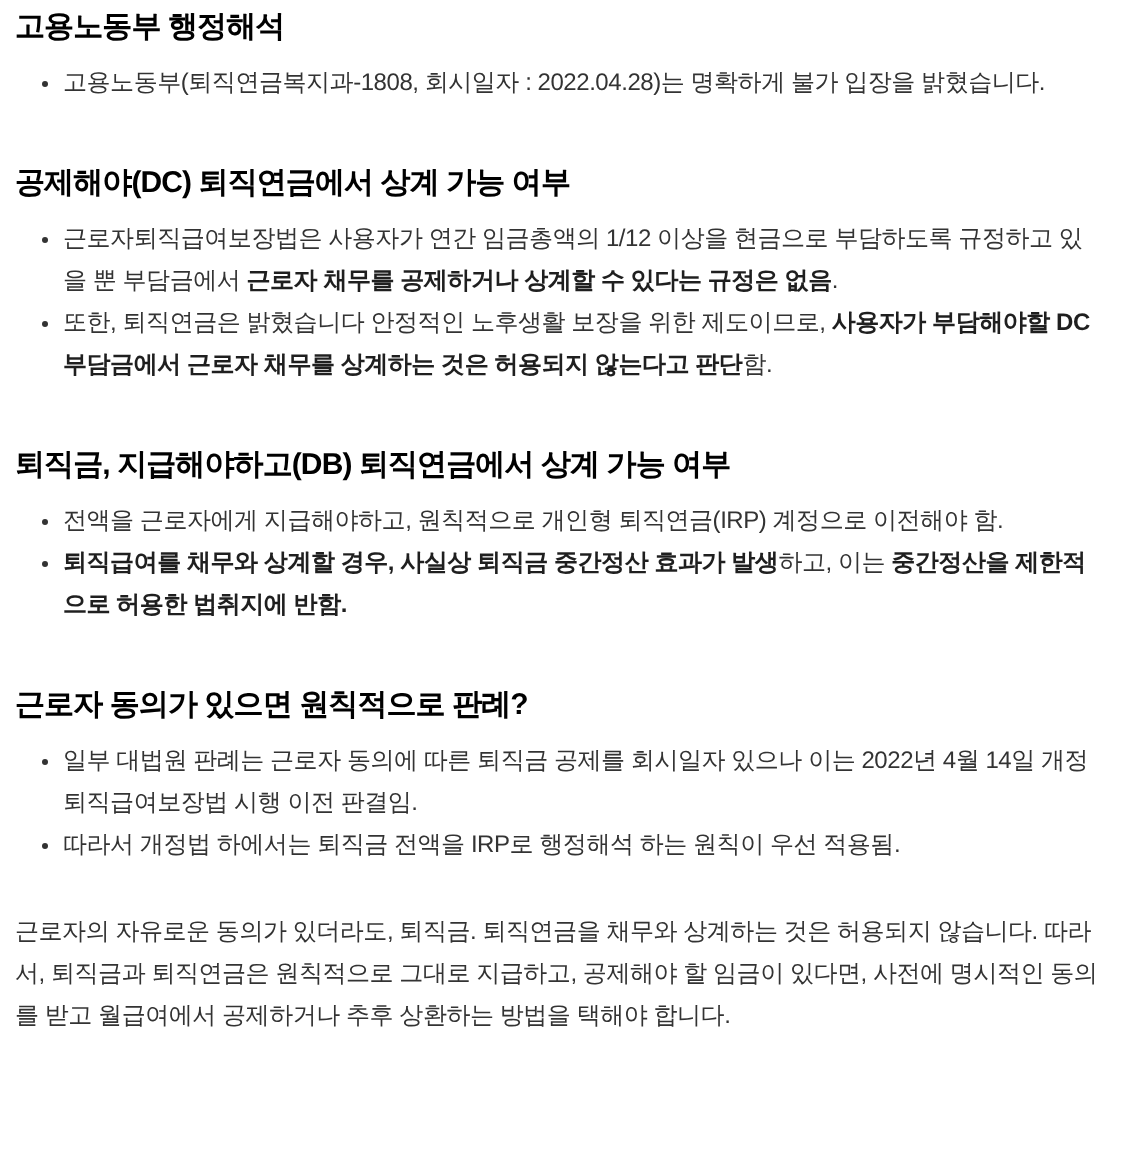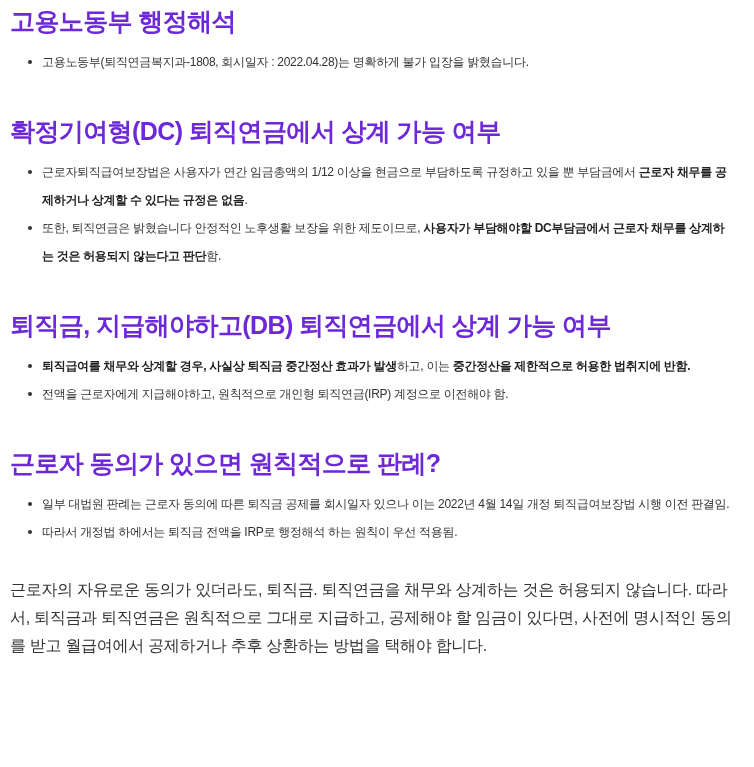--- a/index.html
+++ b/index.html
@@ -12,38 +12,38 @@
     color: #333333;
     -webkit-font-smoothing: antialiased;
   }
   .doc {
     width: 754px;
     box-sizing: border-box;
     padding: 4px 14px 20px 10px;
     background: #ffffff;
   }
   .section h2 {
-    font-size: 25px;
+    font-size: 20px;
     line-height: 1.2;
     font-weight: 700;
-    color: #6d28d9;
+    color: #000000;
     letter-spacing: -0.6px;
     margin: 40px 0 12px 0;
   }
   .section:first-child h2 {
     margin-top: 2px;
   }
   ul.bullets {
     list-style: none;
     margin: 0;
     padding: 0 4px 0 32px;
   }
   ul.bullets li {
     position: relative;
-    font-size: 12px;
+    font-size: 16px;
     line-height: 28px;
     letter-spacing: -0.3px;
     color: #333333;
   }
   ul.bullets li::before {
     content: "";
     position: absolute;
     left: -14px;
     top: 12px;
     width: 4px;
@@ -72,39 +72,39 @@
   <div class="section">
     <h2>고용노동부 행정해석</h2>
     <ul class="bullets">
       <li>
         <span>고용노동부(퇴직연금복지과-1808, 회시일자 : 2022.04.28)는 명확하게 불가 입장을 밝혔습니다.</span>
       </li>
     </ul>
   </div>
 
   <div class="section">
-    <h2>확정기여형(DC) 퇴직연금에서 상계 가능 여부</h2>
+    <h2>공제해야(DC) 퇴직연금에서 상계 가능 여부</h2>
     <ul class="bullets">
       <li>
         <span>근로자퇴직급여보장법은 사용자가 연간 임금총액의 1/12 이상을 현금으로 부담하도록 규정하고 있을 뿐 부담금에서 </span><span class="b">근로자 채무를 공제하거나 상계할 수 있다는 규정은 없음</span><span>.</span>
       </li>
       <li>
         <span>또한, 퇴직연금은 밝혔습니다 안정적인 노후생활 보장을 위한 제도이므로, </span><span class="b">사용자가 부담해야할 DC부담금에서 근로자 채무를 상계하는 것은 허용되지 않는다고 판단</span><span>함.</span>
       </li>
     </ul>
   </div>
 
   <div class="section">
     <h2>퇴직금, 지급해야하고(DB) 퇴직연금에서 상계 가능 여부</h2>
     <ul class="bullets">
       <li>
-        <span class="b">퇴직급여를 채무와 상계할 경우, 사실상 퇴직금 중간정산 효과가 발생</span><span>하고, 이는 </span><span class="b">중간정산을 제한적으로 허용한 법취지에 반함.</span>
+        <span>전액을 근로자에게 지급해야하고, 원칙적으로 개인형 퇴직연금(IRP) 계정으로 이전해야 함.</span>
       </li>
       <li>
-        <span>전액을 근로자에게 지급해야하고, 원칙적으로 개인형 퇴직연금(IRP) 계정으로 이전해야 함.</span>
+        <span class="b">퇴직급여를 채무와 상계할 경우, 사실상 퇴직금 중간정산 효과가 발생</span><span>하고, 이는 </span><span class="b">중간정산을 제한적으로 허용한 법취지에 반함.</span>
       </li>
     </ul>
   </div>
 
   <div class="section">
     <h2>근로자 동의가 있으면 원칙적으로 판례?</h2>
     <ul class="bullets">
       <li>
         <span>일부 대법원 판례는 근로자 동의에 따른 퇴직금 공제를 회시일자 있으나 이는 2022년 4월 14일 개정 퇴직급여보장법 시행 이전 판결임.</span>
       </li>

